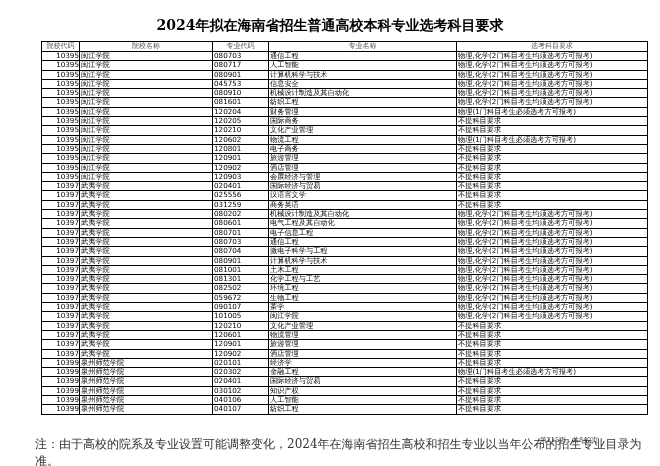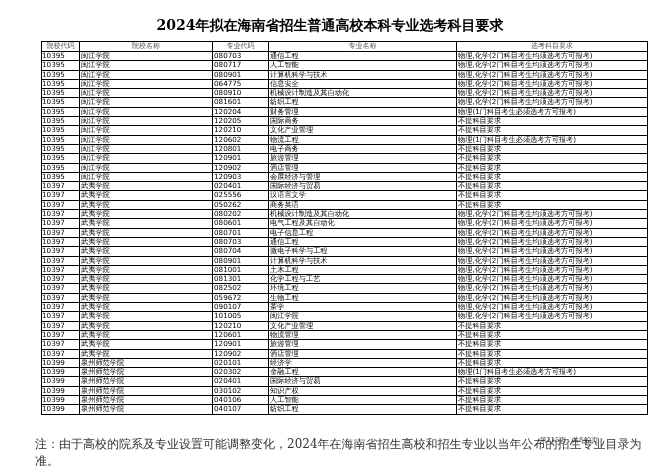--- a/index.html
+++ b/index.html
@@ -2,21 +2,21 @@
 <html><head>
 <meta charset="utf-8">
 <style>
   html, body { margin: 0; padding: 0; background: #ffffff; }
   body { width: 660px; height: 466px; position: relative; overflow: hidden; font-family: "DejaVu Sans", sans-serif; color: #000; }
   .title { position: absolute; left: 0; top: 17px; width: 660px; text-align: center; font-family: "DejaVu Serif", serif; font-size: 14px; font-weight: bold; letter-spacing: 0px; }
   table { position: absolute; left: 27px; top: 41px; border-collapse: collapse; table-layout: fixed; width: 606px; border: 1.2px solid #000; margin-left: 14px; }
   col.c1 { width: 38px; } col.c2 { width: 133px; } col.c3 { width: 56px; } col.c4 { width: 188px; } col.c5 { width: 191px; }
   th { font-family: "DejaVu Serif", serif; font-weight: normal; font-size: 7px; color: #555; height: 9px; padding: 0; border: 1px solid #000; line-height: 9px; text-align: center; }
   td { font-size: 7.2px; height: 8.3px; padding: 0 0 0 1px; border: 1px solid #000; line-height: 8.3px; white-space: nowrap; overflow: hidden; text-align: left; }
-  td.code { text-align: left; padding: 0; }
+  td.code { text-align: right; padding: 0; }
   .footer-note { position: absolute; left: 35px; top: 436px; font-family: "DejaVu Serif", serif; font-size: 12px; color: #333; }
   .footer-page { position: absolute; left: 540px; top: 436px; font-family: "DejaVu Serif", serif; font-size: 6.6px; color: #333; }
 </style>
 </head>
 <body>
 
 <div class="title">2024年拟在海南省招生普通高校本科专业选考科目要求</div>
 
 <table>
   <colgroup>
@@ -53,21 +53,21 @@
       <tr>
         <td class="code">10395</td>
         <td>闽江学院</td>
         <td>080901</td>
         <td>计算机科学与技术</td>
         <td>物理,化学(2门科目考生均须选考方可报考)</td>
       </tr>
       <tr>
         <td class="code">10395</td>
         <td>闽江学院</td>
-        <td>064775</td>
+        <td>045753</td>
         <td>信息安全</td>
         <td>物理,化学(2门科目考生均须选考方可报考)</td>
       </tr>
       <tr>
         <td class="code">10395</td>
         <td>闽江学院</td>
         <td>080910</td>
         <td>机械设计制造及其自动化</td>
         <td>物理,化学(2门科目考生均须选考方可报考)</td>
       </tr>
@@ -144,21 +144,21 @@
       <tr>
         <td class="code">10397</td>
         <td>武夷学院</td>
         <td>025556</td>
         <td>汉语言文学</td>
         <td>不提科目要求</td>
       </tr>
       <tr>
         <td class="code">10397</td>
         <td>武夷学院</td>
-        <td>050262</td>
+        <td>031259</td>
         <td>商务英语</td>
         <td>不提科目要求</td>
       </tr>
       <tr>
         <td class="code">10397</td>
         <td>武夷学院</td>
         <td>080202</td>
         <td>机械设计制造及其自动化</td>
         <td>物理,化学(2门科目考生均须选考方可报考)</td>
       </tr>

